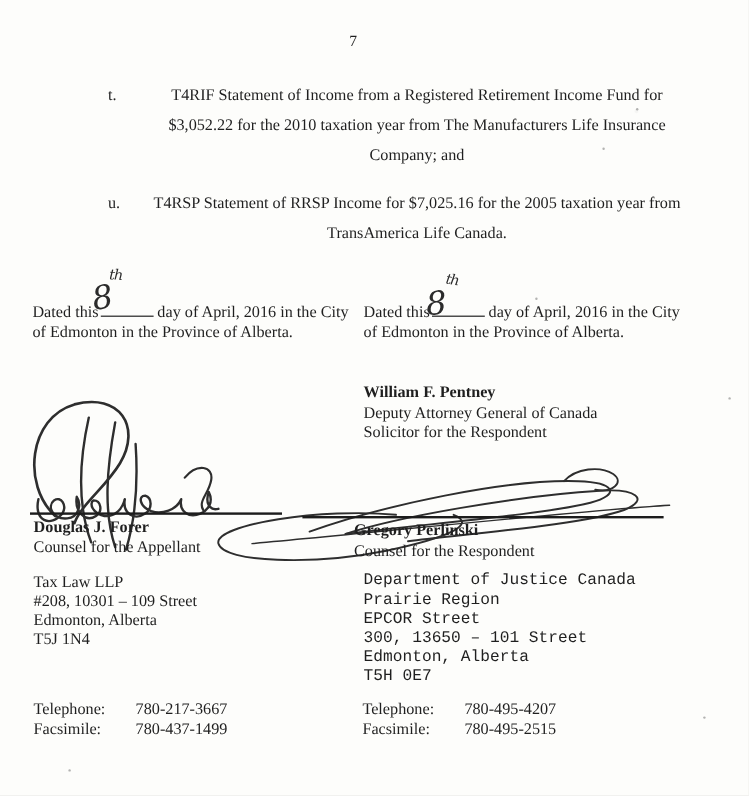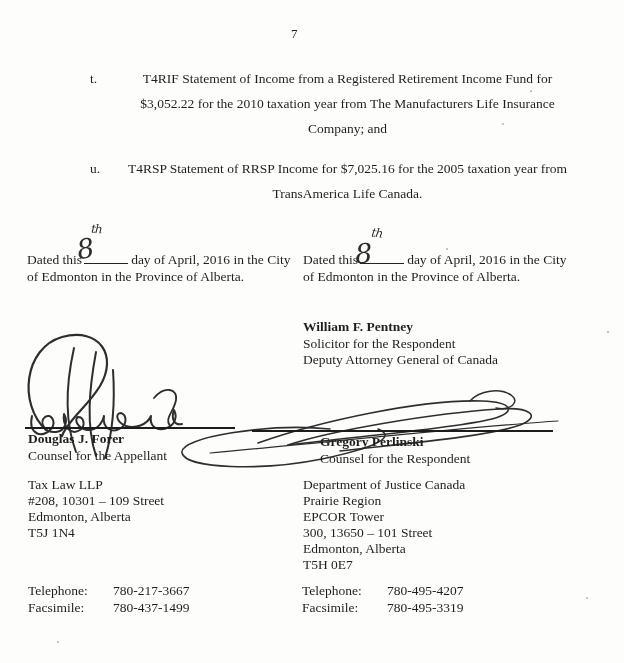--- a/index.html
+++ b/index.html
@@ -85,22 +85,22 @@
     <span>Dated this</span><span class="blank"></span><span>day of April, 2016 in the City</span>
     <div>of Edmonton in the Province of Alberta.</div>
     <span class="hand-day" style="left:52px;top:-12px;transform:rotate(-4deg);">
       <span>8</span>
       <span class="hand-ordinal" style="top:-12px;left:18px;">th</span>
     </span>
   </div>
 
   <div class="abs cred" style="left:303px;top:319px;">
     <div class="name">William F. Pentney</div>
+    <div>Deputy Attorney General of Canada</div>
     <div>Solicitor for the Respondent</div>
-    <div>Deputy Attorney General of Canada</div>
   </div>
 
   <svg class="abs" style="left:16px;top:328px;" width="176" height="134" viewBox="0 0 176 134">
     <path class="scribble" stroke-width="2.2" d="M30,102 C2,76 8,20 46,9 C84,-1 102,28 84,58 C72,78 52,92 46,108"></path>
     <path class="scribble" stroke-width="2" d="M58,20 C50,56 48,92 60,124"></path>
     <path class="scribble" stroke-width="2" d="M80,24 C73,62 70,98 80,128"></path>
     <path class="scribble" stroke-width="2" d="M97,42 C99,72 97,104 89,130"></path>
     <path class="scribble" stroke-width="2" d="M16,88 C12,106 26,112 36,100 C40,93 35,85 29,89 C23,94 28,105 40,104 C50,103 52,92 48,86 C46,98 55,108 64,102 C70,98 68,89 62,89 C58,91 61,100 71,102 C80,103 86,96 88,88 C86,100 96,106 105,100 C111,96 111,87 105,85 C99,85 100,94 110,98 C119,101 131,97 135,88 C133,98 141,104 151,100 C158,97 162,90 158,82 C155,90 158,98 166,96"></path>
     <path class="scribble" stroke-width="1.8" d="M138,70 C148,58 162,60 160,72 C158,84 148,90 154,98"></path>
   </svg>
@@ -114,36 +114,36 @@
   </svg>
 
   <div class="abs sig-line" style="left:25px;top:427px;width:210px;"></div>
   <div class="abs sig-line" style="left:252px;top:430px;width:301px;"></div>
 
   <div class="abs cred" style="left:28px;top:431px;">
     <div class="name">Douglas J. Forer</div>
     <div>Counsel for the Appellant</div>
   </div>
 
-  <div class="abs cred" style="left:320px;top:434px;">
+  <div class="abs cred" style="left:295px;top:434px;">
     <div class="name">Gregory Perlinski</div>
     <div>Counsel for the Respondent</div>
   </div>
 
   <div class="abs addr" style="left:28px;top:477px;">
     <div>Tax Law LLP</div>
     <div>#208, 10301 – 109 Street</div>
     <div>Edmonton, Alberta</div>
     <div>T5J 1N4</div>
   </div>
 
-  <div class="abs addr" style="left:303px;top:477px;">
+  <div class="abs addr" style="left:303px;top:477px;font-family:Liberation Mono, monospace;">
     <div>Department of Justice Canada</div>
     <div>Prairie Region</div>
-    <div>EPCOR Tower</div>
+    <div>EPCOR Street</div>
     <div>300, 13650 – 101 Street</div>
     <div>Edmonton, Alberta</div>
     <div>T5H 0E7</div>
   </div>
 
   <div class="abs phones" style="left:28px;top:583px;">
     <div class="phone-row">
       <span class="lbl">Telephone:</span>
       <span>780-217-3667</span>
     </div>
@@ -153,21 +153,21 @@
     </div>
   </div>
 
   <div class="abs phones" style="left:302px;top:583px;">
     <div class="phone-row">
       <span class="lbl">Telephone:</span>
       <span>780-495-4207</span>
     </div>
     <div class="phone-row">
       <span class="lbl">Facsimile:</span>
-      <span>780-495-3319</span>
+      <span>780-495-2515</span>
     </div>
   </div>
 
   <div class="speck" style="left:530px;top:90px;"></div>
   <div class="speck" style="left:502px;top:123px;"></div>
   <div class="speck" style="left:607px;top:331px;"></div>
   <div class="speck" style="left:57px;top:641px;"></div>
   <div class="speck" style="left:446px;top:248px;"></div>
   <div class="speck" style="left:586px;top:597px;"></div>
 </div>

